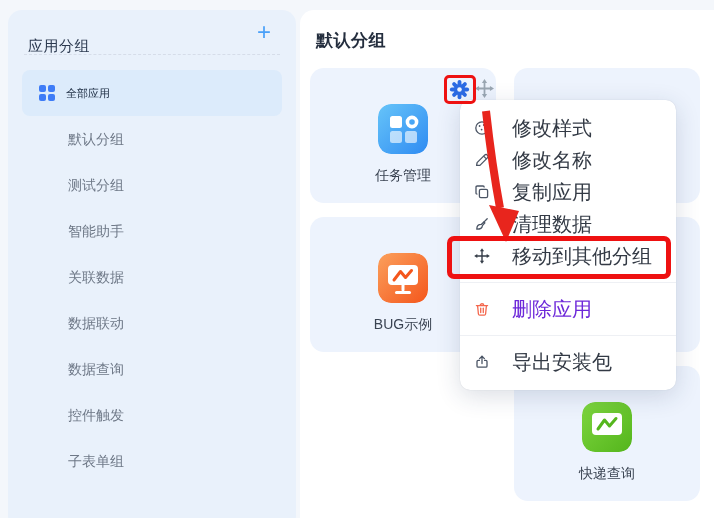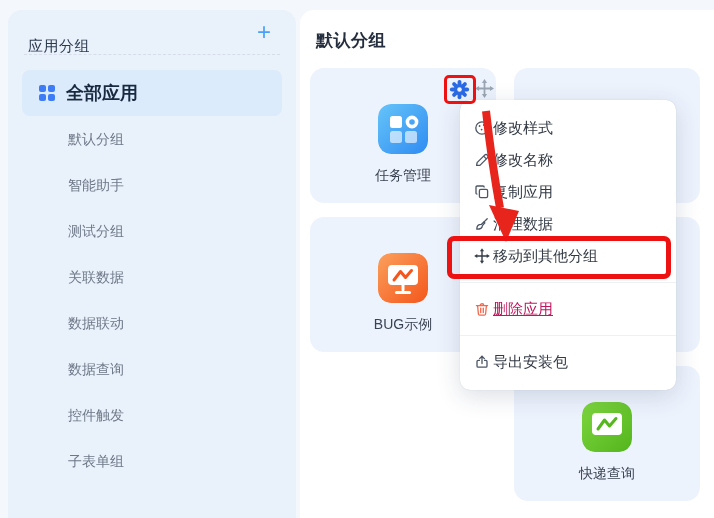--- a/index.html
+++ b/index.html
@@ -23,21 +23,21 @@
     font-size:24px;font-weight:200;color:#4aa0f8;cursor:pointer;line-height:1;
     width:24px;text-align:center;
   }
   .sidebar-divider{border-top:1px dashed #d6dde9;margin:0 16px;}
   .sidebar-selected{
     margin:15px 14px 0 14px;height:46px;background:#dcebfb;border-radius:8px;
     display:flex;align-items:center;padding-left:17px;gap:11px;
   }
   .grid-icon{display:grid;grid-template-columns:7px 7px;grid-template-rows:7px 7px;gap:2px;}
   .grid-icon span{background:#3e7cf7;border-radius:2px;}
-  .sidebar-selected-label{font-size:18px;font-weight:bold;color:#19293f;}
+  .sidebar-selected-label{font-size:11px;font-weight:normal;color:#19293f;}
   .sidebar-list{margin-top:0;}
   .sidebar-item{
     height:46px;line-height:46px;padding-left:60px;font-size:14px;color:#6e7887;
     cursor:pointer;
   }
   
   .main{
     position:absolute;left:300px;top:10px;width:414px;height:508px;
     background:#ffffff;border-radius:14px 0 0 0;z-index:0;
   }
@@ -56,24 +56,24 @@
   
   .gear-btn{position:absolute;left:449px;top:79px;z-index:5;cursor:pointer;}
   .move-btn{position:absolute;left:475px;top:79px;z-index:5;cursor:pointer;}
   
   .menu{
     position:absolute;left:460px;top:100px;width:216px;z-index:10;
     background:#ffffff;border-radius:10px;padding:12px 0;
     box-shadow:0 6px 24px rgba(31,50,86,.16), 0 0 1px rgba(31,50,86,.2);
   }
   .menu-item{
-    height:32px;display:flex;align-items:center;gap:3px;padding:0 14px;
-    font-size:15px;color:#333a45;cursor:pointer;white-space:nowrap;
-  }
-  .menu-item.danger{color:#be185d;text-decoration:underline;}
+    height:32px;display:flex;align-items:center;gap:22px;padding:0 14px;
+    font-size:20px;color:#333a45;cursor:pointer;white-space:nowrap;
+  }
+  .menu-item.danger{color:#6d28d9;}
   .menu-divider{height:1px;background:#eef0f4;margin:10px 0;}
   .mi{flex:0 0 16px;display:flex;}
   
   .anno-box-gear{
     position:absolute;left:444px;top:75px;width:32px;height:29px;
     border:3px solid #ee1111;border-radius:5px;z-index:20;box-sizing:border-box;
   }
   .anno-box-menu{
     position:absolute;left:447px;top:236px;width:224px;height:43px;
     border:5px solid #ee1111;border-radius:7px;z-index:20;box-sizing:border-box;
@@ -95,22 +95,22 @@
         <span></span>
         <span></span>
         <span></span>
         <span></span>
       </span>
     <span class="sidebar-selected-label">全部应用</span>
   </div>
 
   <div class="sidebar-list">
     <div class="sidebar-item">默认分组</div>
+    <div class="sidebar-item">测试分组</div>
     <div class="sidebar-item">智能助手</div>
-    <div class="sidebar-item">测试分组</div>
     <div class="sidebar-item">关联数据</div>
     <div class="sidebar-item">数据联动</div>
     <div class="sidebar-item">数据查询</div>
     <div class="sidebar-item">控件触发</div>
     <div class="sidebar-item">子表单组</div>
   </div>
 </div>
 
 <div class="main">
   <div class="main-title">默认分组</div>

